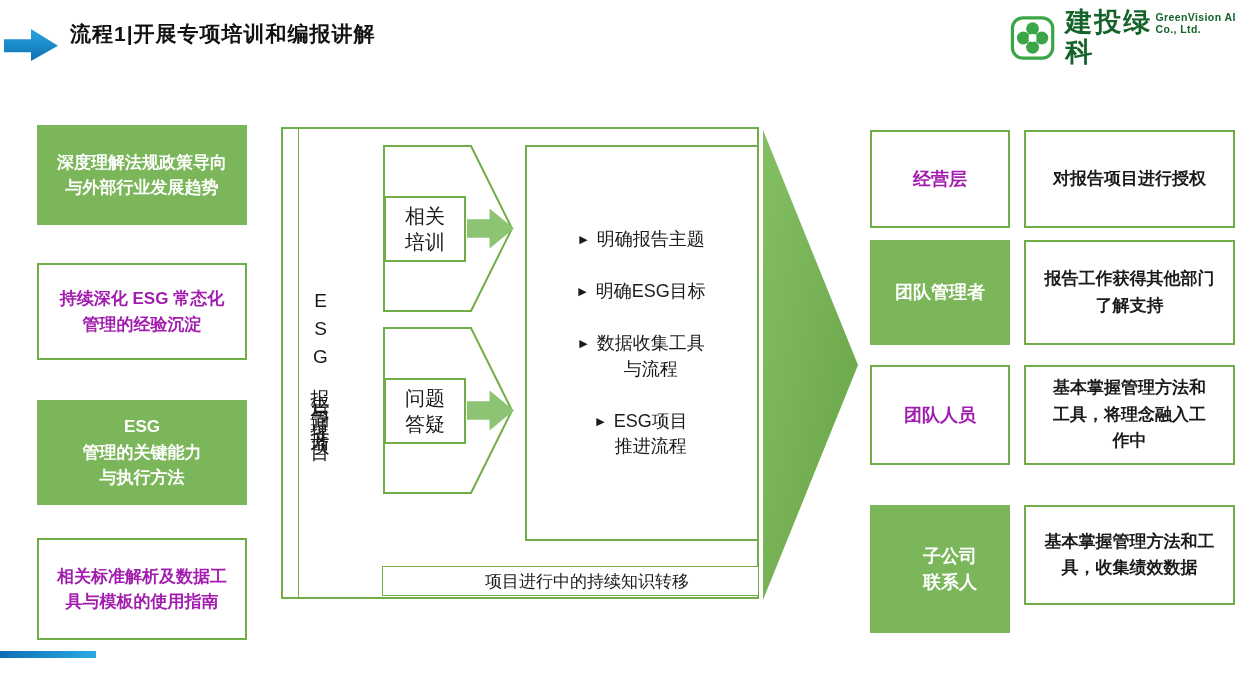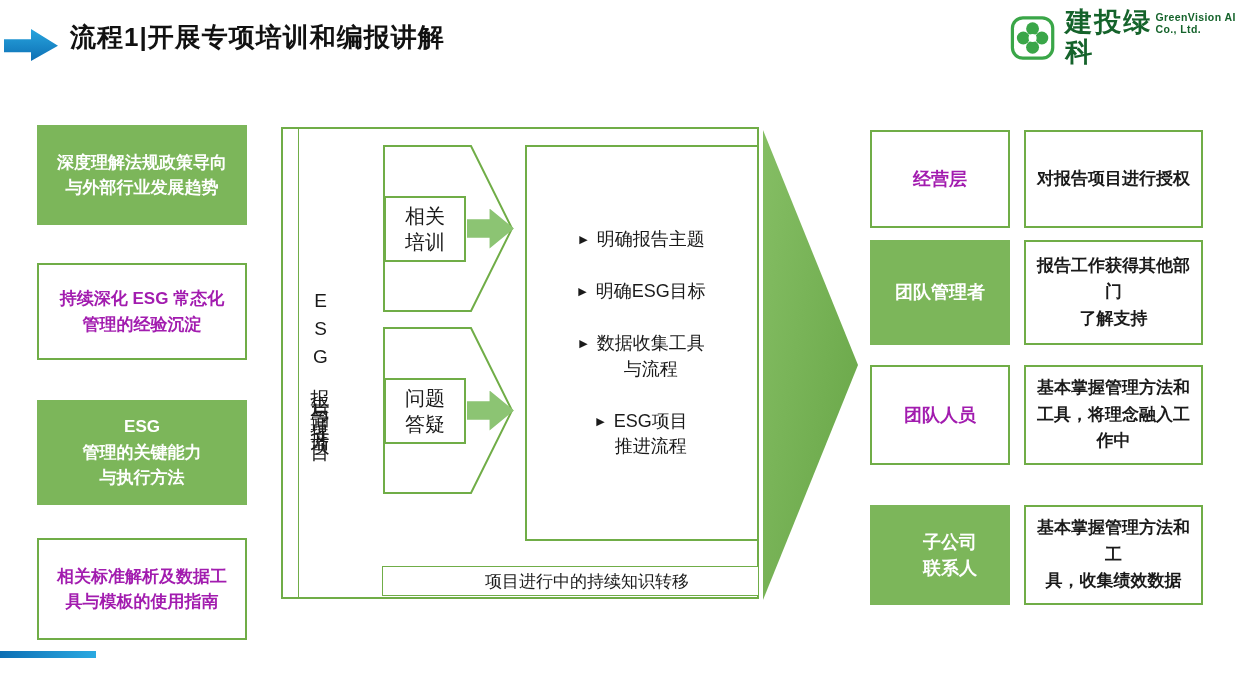--- a/index.html
+++ b/index.html
@@ -7,21 +7,21 @@
     position:relative;width:1256px;height:674px;background:#ffffff;overflow:hidden;
     font-family:"Liberation Sans","DejaVu Sans",sans-serif;color:#1a1a1a;
   }
   
   .title-arrow{
     position:absolute;left:4px;top:27px;width:54px;height:34px;
     background:linear-gradient(180deg,#2aa9e1,#0d6fb4);
     clip-path:polygon(0 36%,50% 36%,50% 6%,100% 55%,50% 100%,50% 74%,0 74%);
   }
   .page-title{
-    position:absolute;left:70px;top:20px;font-size:26px;font-weight:800;
+    position:absolute;left:70px;top:20px;font-size:21px;font-weight:800;
     color:#111;letter-spacing:1px;white-space:nowrap;
   }
   .logo{position:absolute;left:1010px;top:8px;display:flex;align-items:center;gap:10px;}
   .logo-text{display:flex;flex-direction:row;line-height:1.1;}
   .logo-name{font-size:27px;font-weight:800;color:#15632b;letter-spacing:2px;}
   .logo-sub{font-size:10.5px;font-weight:700;color:#15632b;margin-top:4px;letter-spacing:.4px;}
   
   .lbox{
     position:absolute;left:37px;width:210px;display:flex;align-items:center;justify-content:center;
     text-align:center;white-space:pre-line;font-weight:700;font-size:17px;line-height:1.5;
@@ -76,28 +76,28 @@
     position:absolute;left:763px;top:130px;width:95px;height:470px;
     background:linear-gradient(100deg,#85be64,#67a546);
     clip-path:polygon(0 0,100% 50%,0 100%);
   }
   
   .role{
     position:absolute;left:870px;width:140px;display:flex;align-items:center;justify-content:center;
     font-weight:700;font-size:18px;text-align:center;white-space:pre-line;box-sizing:border-box;line-height:1.45;
   }
   .desc{
-    position:absolute;left:1024px;width:179px;border:2px solid #70ad47;background:#fff;box-sizing:border-box;
+    position:absolute;left:1024px;width:211px;border:2px solid #70ad47;background:#fff;box-sizing:border-box;
     display:flex;align-items:center;justify-content:center;text-align:center;
     font-size:17px;font-weight:600;line-height:1.55;white-space:pre-line;padding:4px;
   }
   #role1{top:130px;height:98px;} #desc1{top:130px;height:98px;}
   #role2{top:240px;height:105px;} #desc2{top:240px;height:105px;}
   #role3{top:365px;height:100px;} #desc3{top:365px;height:100px;}
-  #role4{top:505px;height:100px;padding-left:20px;} #desc4{top:505px;height:100px;}
+  #role4{top:505px;height:128px;padding-left:20px;} #desc4{top:505px;height:100px;}
   
   .bottom-strip{position:absolute;left:0;top:651px;width:96px;height:7px;background:linear-gradient(90deg,#0d6fb4,#2aa9e1);}
 </style>
 </head>
 <body>
 
 <div class="slide">
 
   <div class="title-arrow"></div>
   <div class="page-title">流程1|开展专项培训和编报讲解</div>

